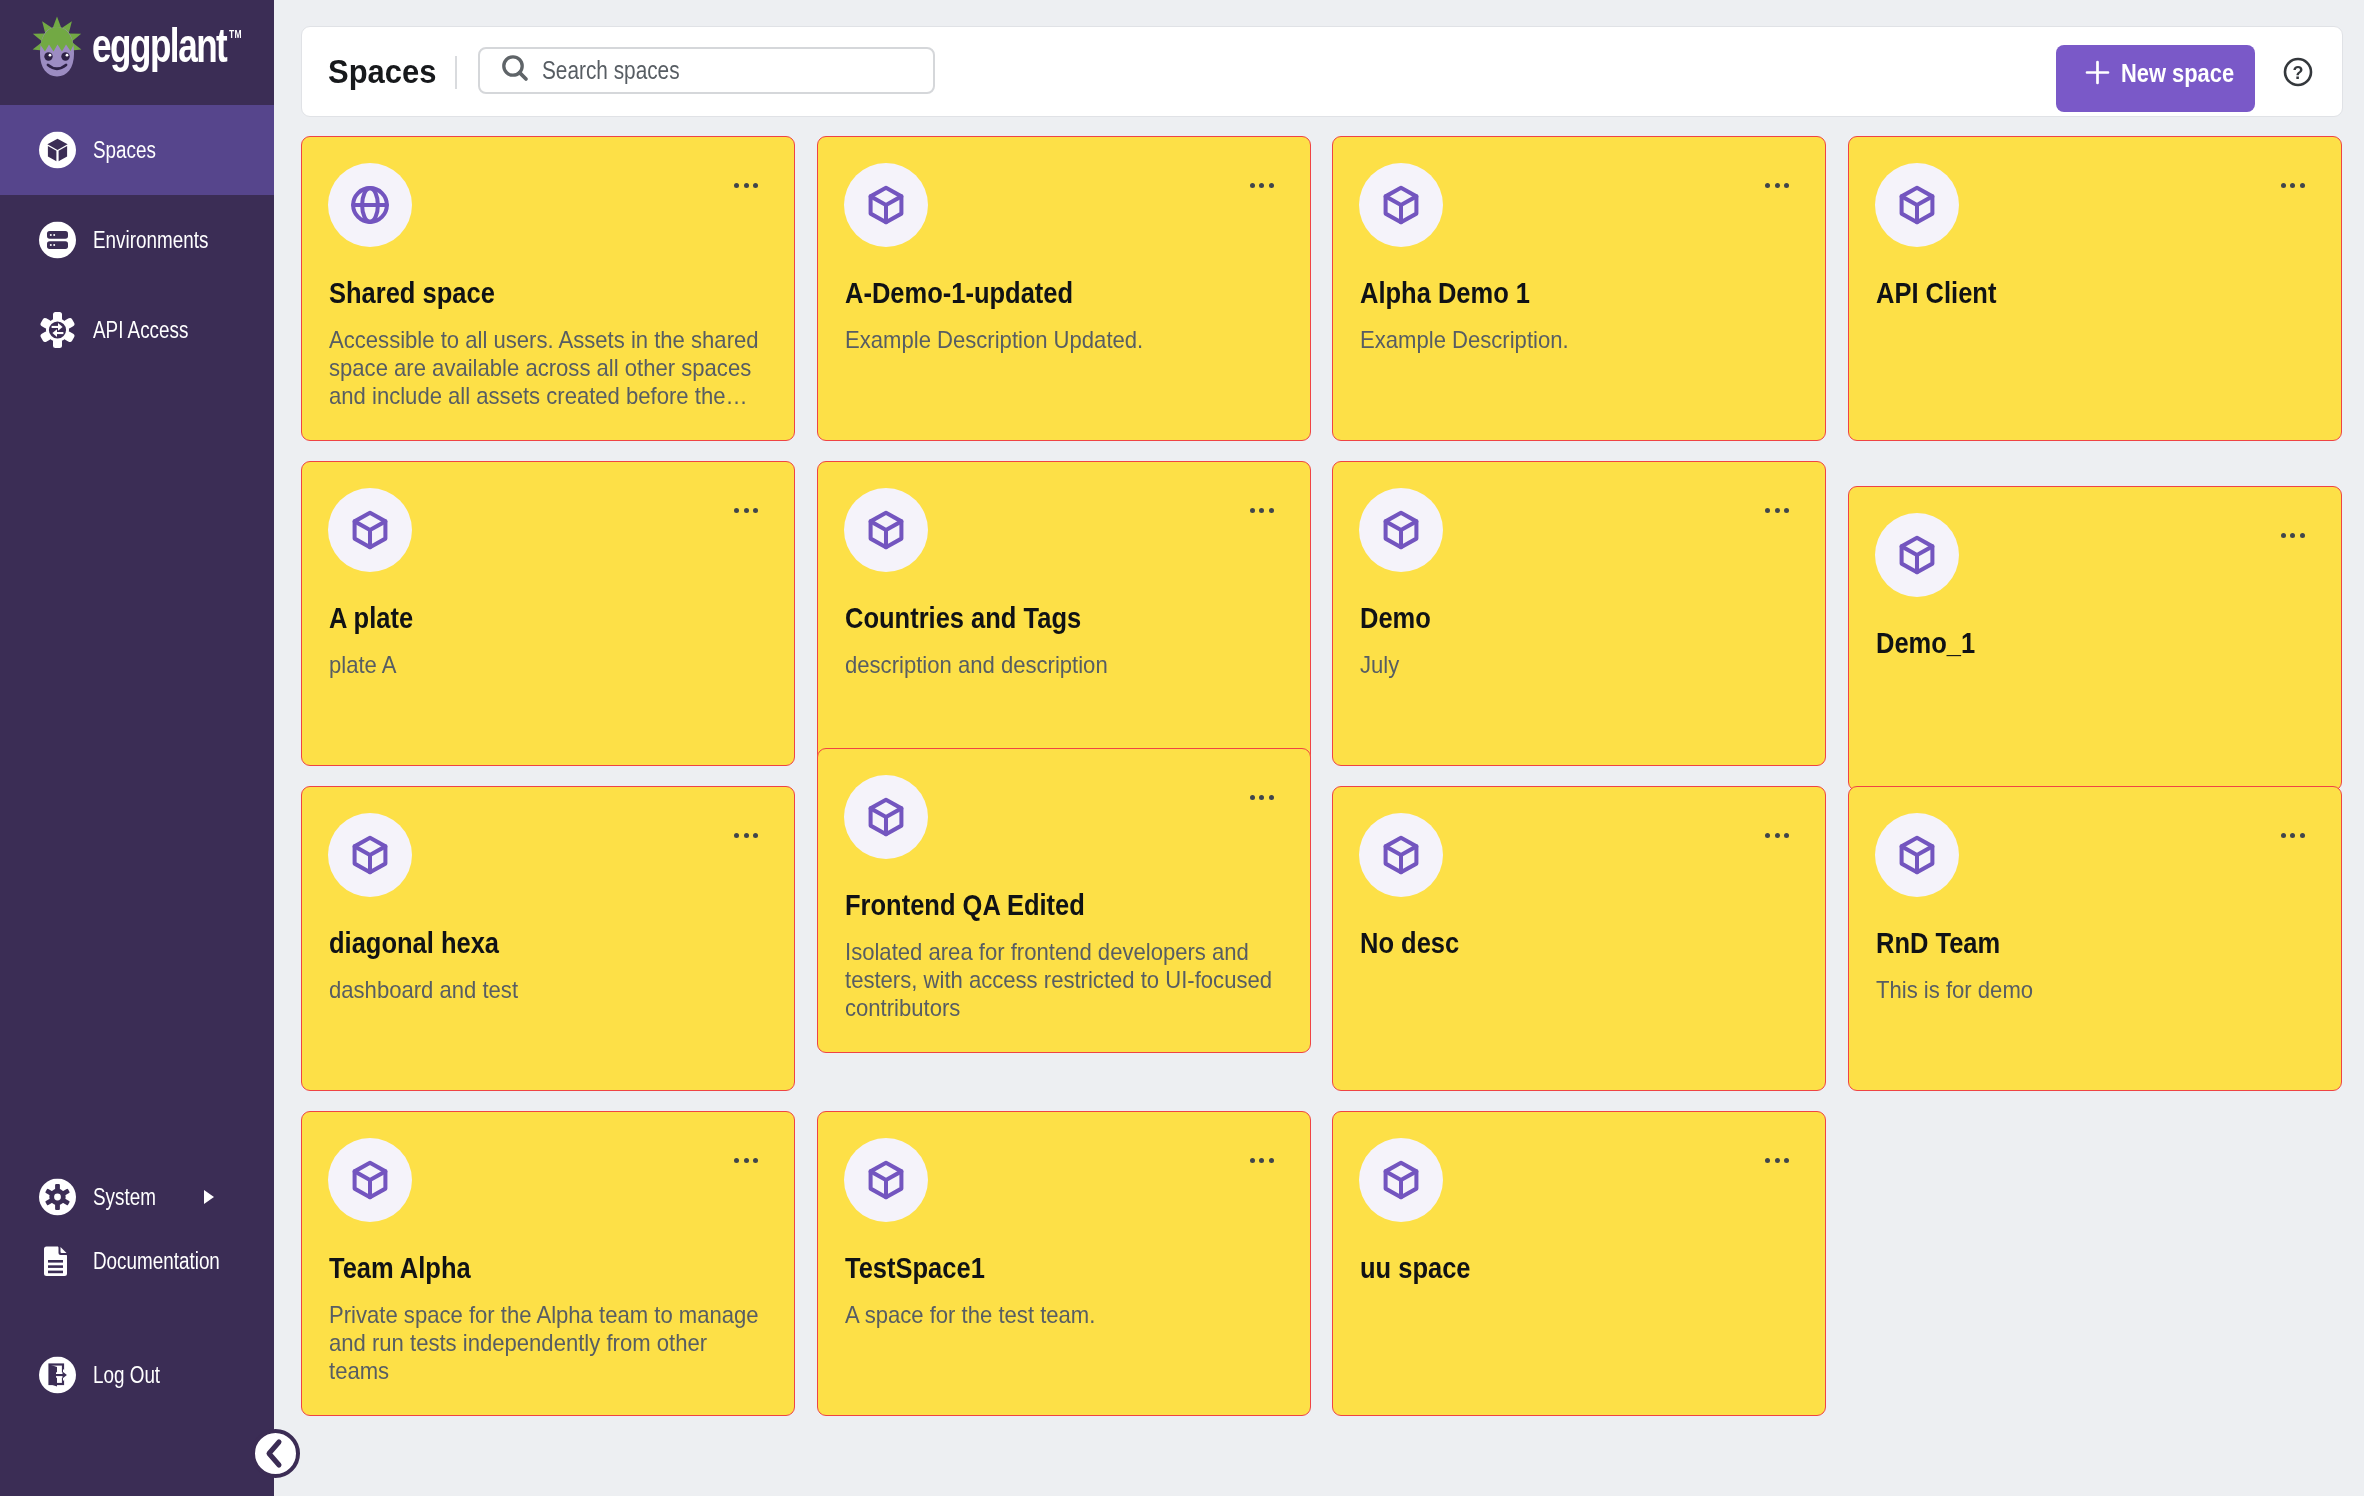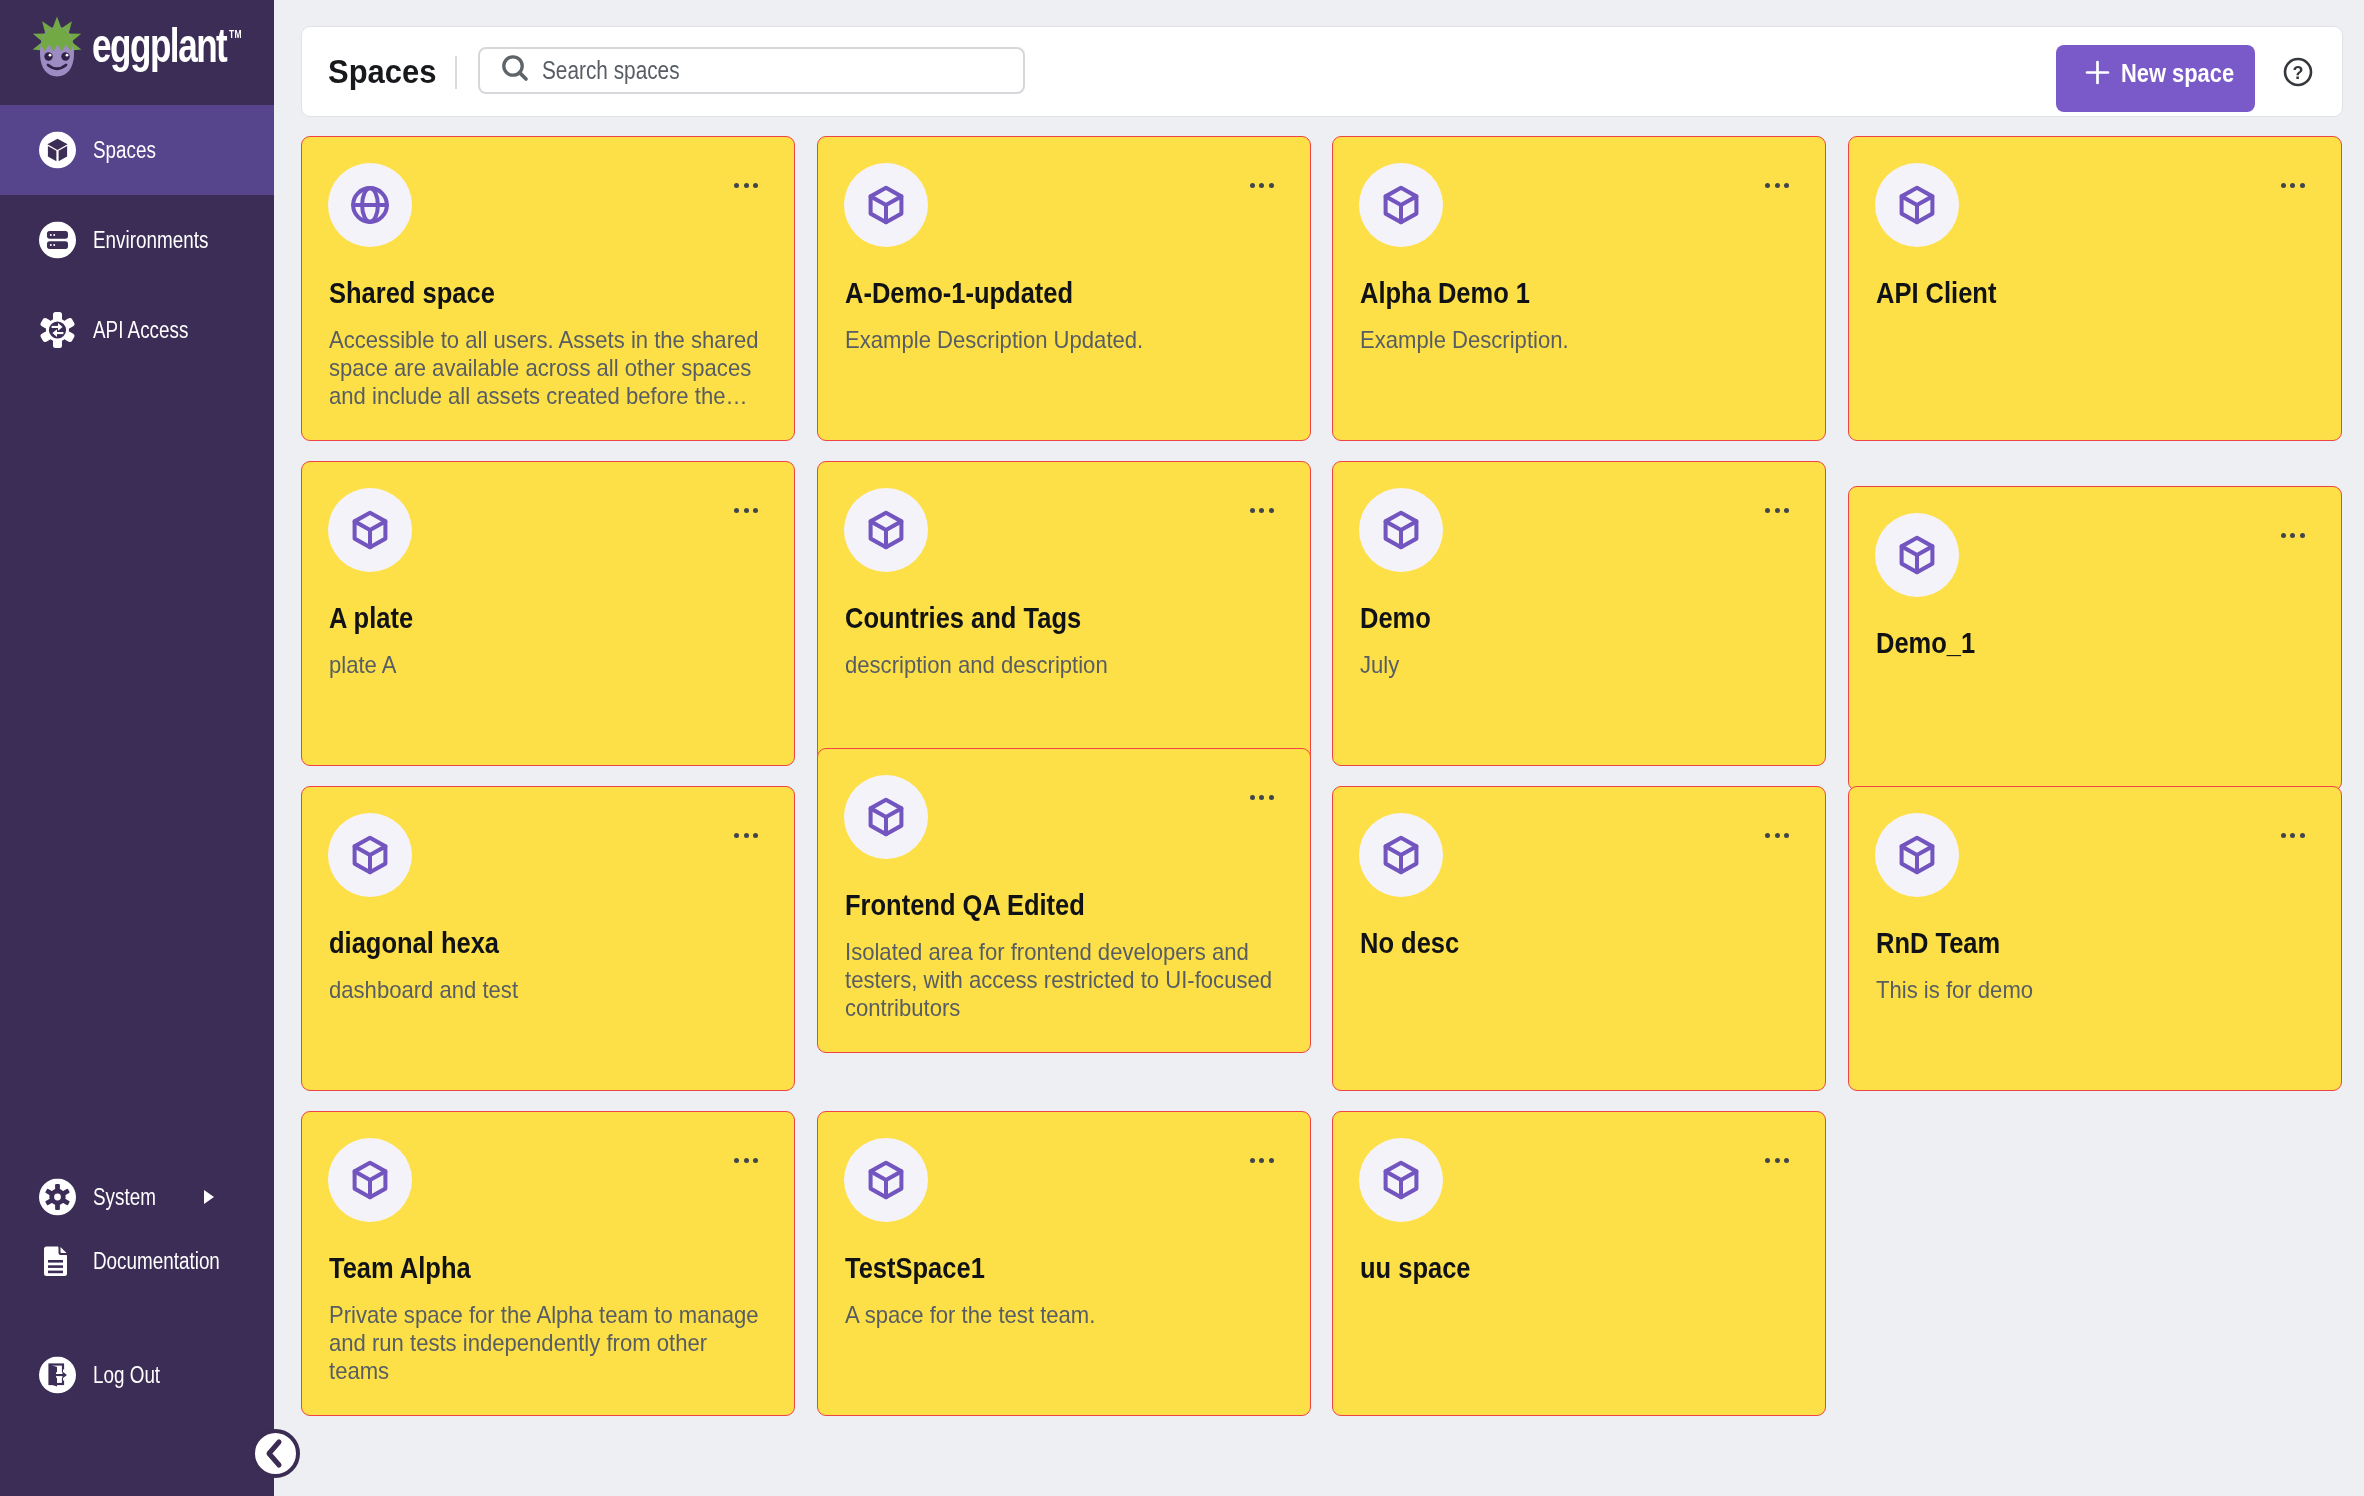--- a/index.html
+++ b/index.html
@@ -17,21 +17,21 @@
   .nav-item.active { background:#56458C; }
   .nav-item .nicon { position:absolute; left:39px; top:50%; transform:translateY(-50%); width:37px; height:37px; }
   .nav-item .nlabel { position:absolute; left:93px; transform:scaleX(.82); transform-origin:left center; white-space:nowrap; }
   .nav-arrow { position:absolute; left:202px; top:50%; transform:translateY(-50%); }
 
   .collapse-btn { position:absolute; left:251px; top:1429px; width:49px; height:49px; border-radius:50%; background:#fff; border:4px solid #3B2C54; }
 
   .topbar { position:absolute; left:301px; top:26px; width:2042px; height:91px; background:#fff; border:1px solid #E0E2E6; border-radius:9px; }
   .tb-title { position:absolute; left:26px; top:25px; font-size:34px; font-weight:700; color:#17191C; transform:scaleX(.91); transform-origin:left top; }
   .tb-divider { position:absolute; left:153px; top:29px; width:2px; height:33px; background:#D9DBDE; }
-  .searchbox { position:absolute; left:176px; top:20px; width:547px; height:47px; border:2px solid #D5D7DA; border-radius:8px; background:#fff; }
+  .searchbox { position:absolute; left:176px; top:20px; width:457px; height:47px; border:2px solid #D5D7DA; border-radius:8px; background:#fff; }
   .searchbox svg { position:absolute; left:21px; top:5px; }
   .searchbox .ph { position:absolute; left:62px; top:7.5px; font-size:26px; line-height:26px; color:#575D63; transform:scaleX(.8); transform-origin:left top; white-space:nowrap; }
   .newspace { position:absolute; right:87px; top:18px; width:199px; height:67px; background:#7A59C8; border-radius:8px; color:#fff; }
   .newspace .plus { position:absolute; left:29px; top:15px; }
   .newspace .nstxt { position:absolute; left:65px; top:15px; font-size:25px; line-height:26px; font-weight:700; transform:scaleX(.875); transform-origin:left top; white-space:nowrap; }
   .help { position:absolute; right:29px; top:30px; }
 
   .card { position:absolute; width:494px; height:305px; background:#fde047; border:1px solid #ef4444; border-radius:9px; overflow:hidden; }
   .avatar { position:absolute; left:26px; top:26px; width:84px; height:84px; border-radius:50%; background:#F5F3FA; }
   .avatar svg { position:absolute; left:20px; top:20px; }

